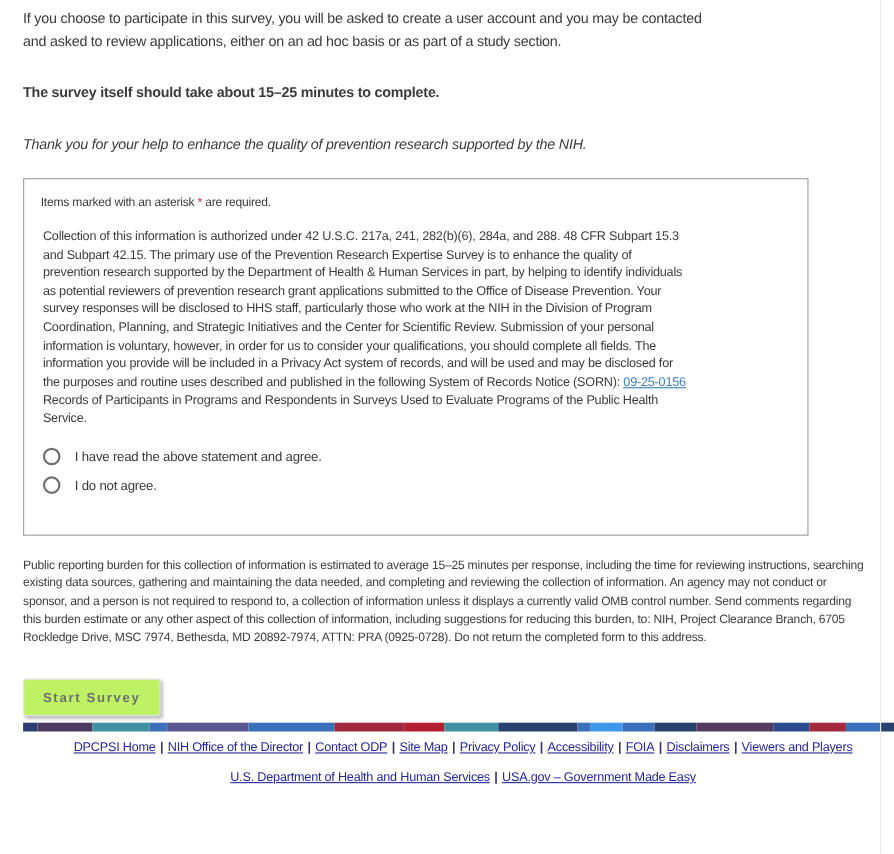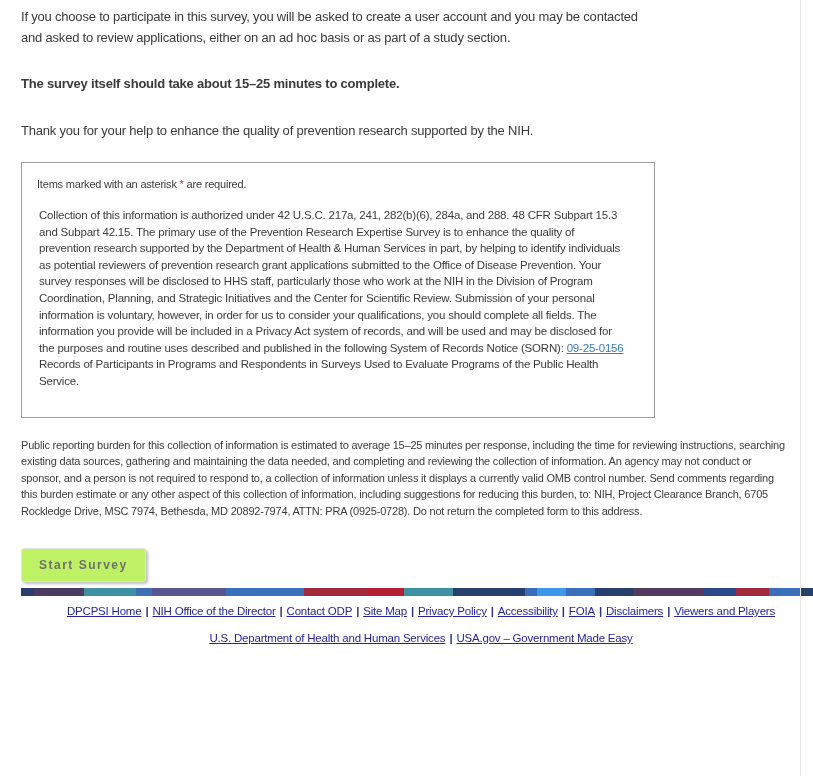--- a/index.html
+++ b/index.html
@@ -17,25 +17,25 @@
     position: absolute; top: 0; bottom: 0; left: 800px;
     width: 1px; background: #e7e7e7;
   }
   .content { padding: 6px 20px 12px 21px; }
 
   .intro-para {
     font-size: 13px; line-height: 21px;
     max-width: 622px; margin: 0; color: #3a3a3a;
   }
   .intro-para.bold { font-weight: bold; margin-top: 25px; }
-  .intro-para.thanks { margin-top: 26px; }
+  .intro-para.thanks { margin-top: 26px; font-style: italic; }
 
   .privacy-box {
     margin-top: 21px;
-    width: 634px;
+    width: 714px;
     border: 1px solid #9c9c9c;
     background: #ffffff;
     padding: 15px 15px 27px 15px;
   }
   .required-note { font-size: 11px; line-height: 13px; margin: 0; color: #3c3c3c; }
   .asterisk { color: #cc2a36; }
   .box-title {
     margin: 3px 0 0 0;
     font-size: 19.5px; font-weight: bold; letter-spacing: 0;
     color: #4b4b53;
@@ -98,20 +98,30 @@
   <p class="intro-para">If you choose to participate in this survey, you will be asked to create a user account and you may be contacted and asked to review applications, either on an ad hoc basis or as part of a study section.</p>
   <p class="intro-para bold">The survey itself should take about 15–25 minutes to complete.</p>
   <p class="intro-para thanks">Thank you for your help to enhance the quality of prevention research supported by the NIH.</p>
 
   <div class="privacy-box">
     <p class="required-note"><span>Items marked with an asterisk </span><span class="asterisk">*</span><span> are required.</span></p>
 
 
     <p class="box-body"><span>Collection of this information is authorized under 42 U.S.C. 217a, 241, 282(b)(6), 284a, and 288. 48 CFR Subpart 15.3 and Subpart 42.15. The primary use of the Prevention Research Expertise Survey is to enhance the quality of prevention research supported by the Department of Health &amp; Human Services in part, by helping to identify individuals as potential reviewers of prevention research grant applications submitted to the Office of Disease Prevention. Your survey responses will be disclosed to HHS staff, particularly those who work at the NIH in the Division of Program Coordination, Planning, and Strategic Initiatives and the Center for Scientific Review. Submission of your personal information is voluntary, however, in order for us to consider your qualifications, you should complete all fields. The information you provide will be included in a Privacy Act system of records, and will be used and may be disclosed for the purposes and routine uses described and published in the following System of Records Notice (SORN): </span><a class="body-link" href="#">09-25-0156</a><span> Records of Participants in Programs and Respondents in Surveys Used to Evaluate Programs of the Public Health Service.</span></p>
 
+    <div class="radio-group">
+      <div class="radio-row">
+        <input type="radio" name="agreement" id="radio-agree" style="">
+        <label for="radio-agree">I have read the above statement and agree.</label>
+      </div>
+      <div class="radio-row">
+        <input type="radio" name="agreement" id="radio-disagree" style="">
+        <label for="radio-disagree">I do not agree.</label>
+      </div>
+    </div>
   </div>
 
   <p class="burden-para">Public reporting burden for this collection of information is estimated to average 15–25 minutes per response, including the time for reviewing instructions, searching existing data sources, gathering and maintaining the data needed, and completing and reviewing the collection of information. An agency may not conduct or sponsor, and a person is not required to respond to, a collection of information unless it displays a currently valid OMB control number. Send comments regarding this burden estimate or any other aspect of this collection of information, including suggestions for reducing this burden, to: NIH, Project Clearance Branch, 6705 Rockledge Drive, MSC 7974, Bethesda, MD 20892-7974, ATTN: PRA (0925-0728). Do not return the completed form to this address.</p>
 
   <button class="start-button">Start Survey</button>
 
   <div class="footer">
     <div class="footer-stripe">
         <div style="background: rgb(43, 62, 112); width: 13px;"></div>
         <div style="background: rgb(76, 58, 98); width: 50px;"></div>

